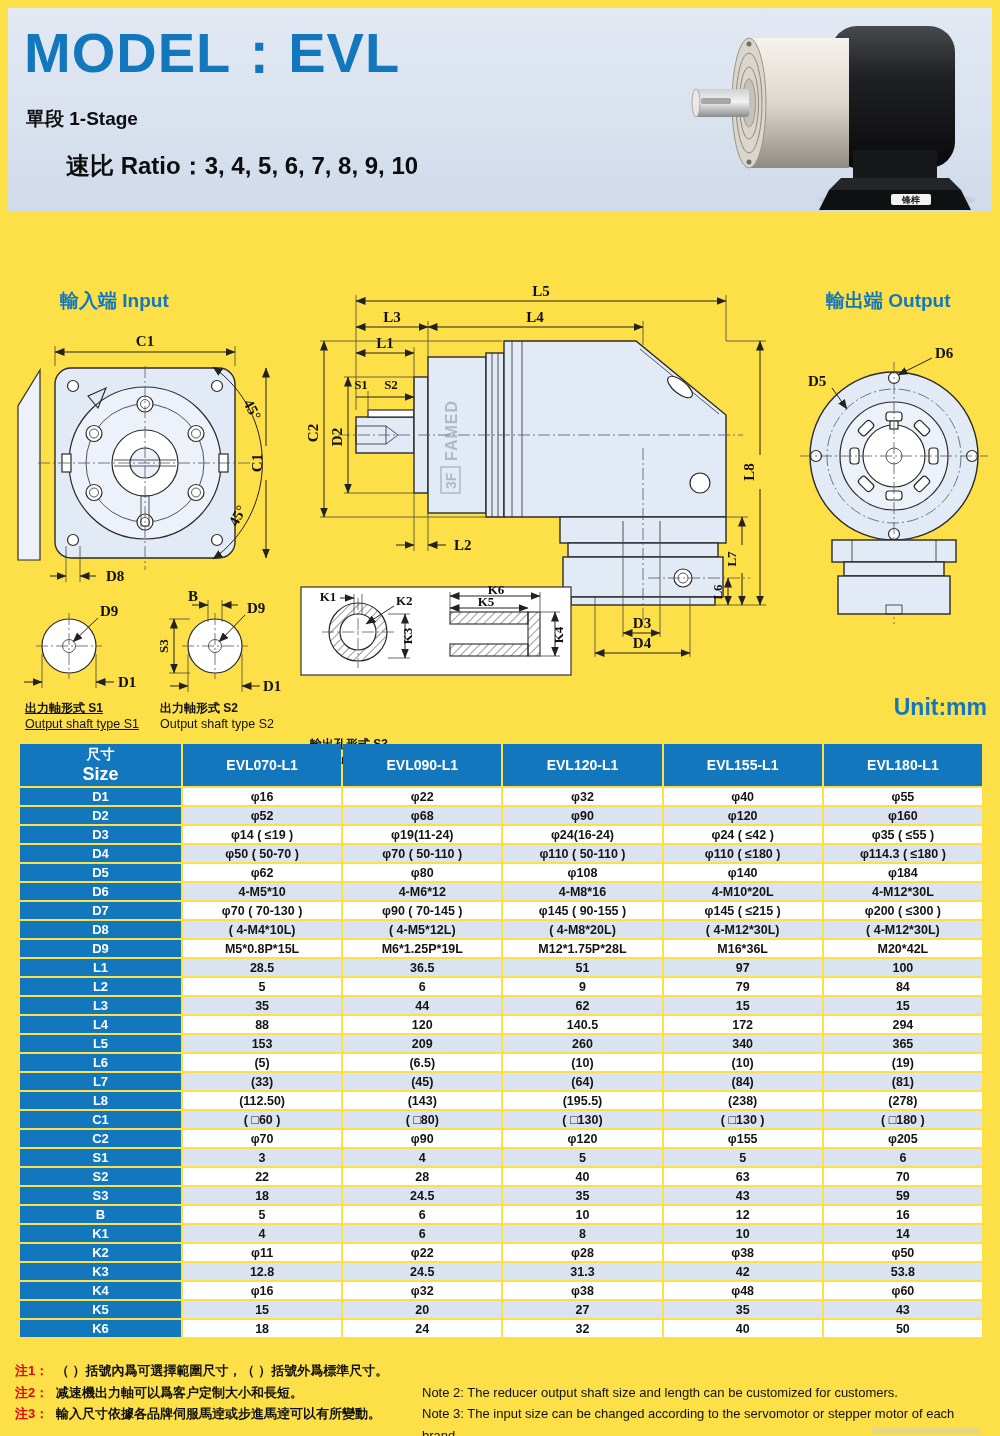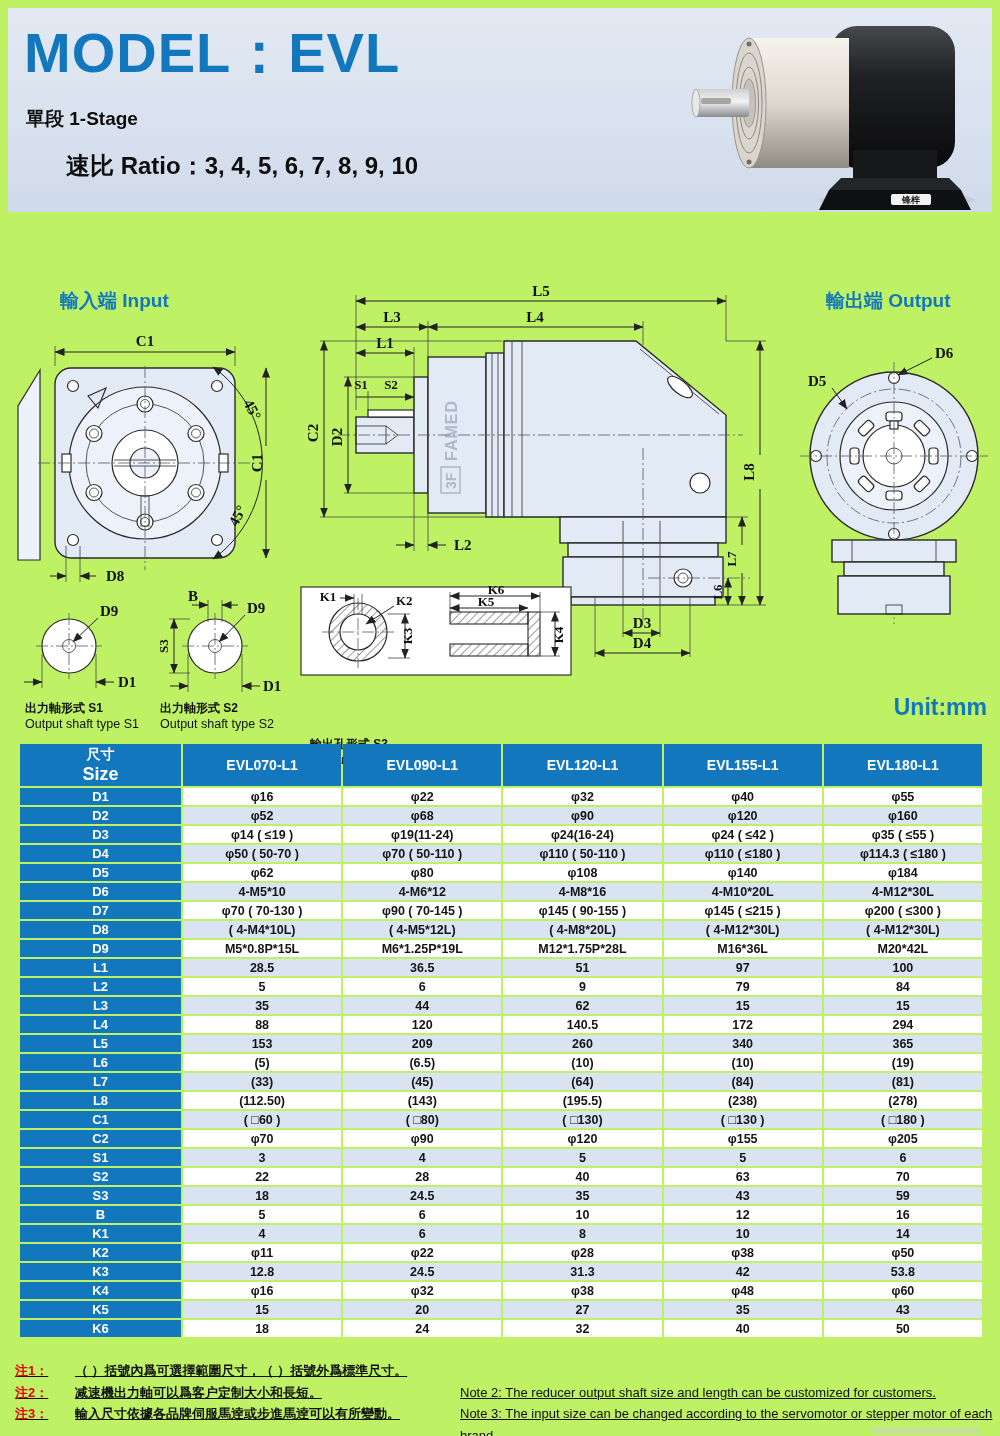--- a/index.html
+++ b/index.html
@@ -1,16 +1,16 @@
 <!DOCTYPE html>
 <html><head>
 <meta charset="utf-8">
 <style>
   html,body{margin:0;padding:0;background:#fff;}
-  .page{position:relative;width:1000px;height:1436px;background:#bef264;overflow:hidden;
+  .page{position:relative;width:1000px;height:1436px;background:#fde047;overflow:hidden;
         font-family:"Liberation Sans",sans-serif;}
   
   .banner{position:absolute;left:8px;top:8px;width:984px;height:204px;
           background:linear-gradient(180deg,#e2e9f3 0%,#d8e1ee 60%,#cfdaea 100%);}
   .model-title{position:absolute;left:16px;top:8px;font-size:56px;font-weight:800;
                color:#1277bd;letter-spacing:1px;}
   .stage-line{position:absolute;left:18px;top:98px;font-size:19px;font-weight:600;color:#0d0d0d;}
   .ratio-line{position:absolute;left:18px;top:142px;font-size:24px;font-weight:600;color:#0d0d0d;margin-left:40px;}
   
   .dim-title{position:absolute;left:14px;top:238px;font-size:28px;font-weight:800;color:#1277bd;}
@@ -38,22 +38,22 @@
   table.dims{position:absolute;left:18px;top:742px;width:966px;table-layout:fixed;
              border-collapse:separate;border-spacing:2px;}
   table.dims th,table.dims td{text-align:center;vertical-align:middle;padding:0;}
   table.dims thead th{background:#1277bd;color:#fff;font-size:14px;font-weight:700;height:42px;}
   table.dims thead th .l2{font-size:18px;font-weight:700;}
   table.dims th.rowlab{background:#1277bd;color:#fff;font-size:13px;font-weight:700;height:17px;}
   table.dims td{font-size:12.5px;font-weight:700;color:#141414;height:17px;}
   tr.odd td{background:#ffffff;} tr.even td{background:#d9e3f1;}
   
   .notes{position:absolute;left:15px;top:1360px;width:978px;}
-  .note-row{display:grid;grid-template-columns:40px 365px 1fr;column-gap:20px;
-            font-size:13px;line-height:21.5px;color:#101010;text-decoration:underline;}
+  .note-row{display:grid;grid-template-columns:40px 365px 1fr;column-gap:1px;
+            font-size:13px;line-height:21.5px;color:#101010;}
   .note-red{color:#e60012;font-weight:800;}
   .note-zh{font-weight:700;}
   .note-en{font-weight:400;}
   .footer-mark{position:absolute;left:872px;top:1427px;width:108px;height:7px;
                background:#c9cdd6;opacity:.45;border-radius:2px;}
 </style>
 </head>
 <body>
 
 <div class="page">
@@ -366,21 +366,21 @@
     <line x1="150" y1="10" x2="240" y2="10" class="dim-l" marker-start="url(#ar)" marker-end="url(#ar)"></line>
     <text x="196" y="8" class="dts" text-anchor="middle">K6</text>
     <line x1="150" y1="22" x2="228" y2="22" class="dim-l" marker-start="url(#ar)" marker-end="url(#ar)"></line>
     <text x="186" y="20" class="dts" text-anchor="middle">K5</text>
     <line x1="240" y1="26" x2="260" y2="26" class="ext"></line>
     <line x1="240" y1="70" x2="260" y2="70" class="ext"></line>
     <line x1="255" y1="26" x2="255" y2="70" class="dim-l" marker-start="url(#ar)" marker-end="url(#ar)"></line>
     <text x="263" y="49" class="dts" transform="rotate(-90 263 49)" text-anchor="middle">K4</text>
   </svg>
 
-  <div class="caption" style="left:25px;top:700px;">
+  <div class="caption" style="left:25px;top:700px;text-decoration:underline;">
     <div class="zh">出力軸形式 S1</div>
     <div class="en">Output shaft type S1</div>
   </div>
   <div class="caption" style="left:160px;top:700px;">
     <div class="zh">出力軸形式 S2</div>
     <div class="en">Output shaft type S2</div>
   </div>
   <div class="caption" style="left:310px;top:700px;margin-top:36px;">
     <div class="zh">輸出孔形式 S3</div>
     <div class="en">Output hole type S3</div>

